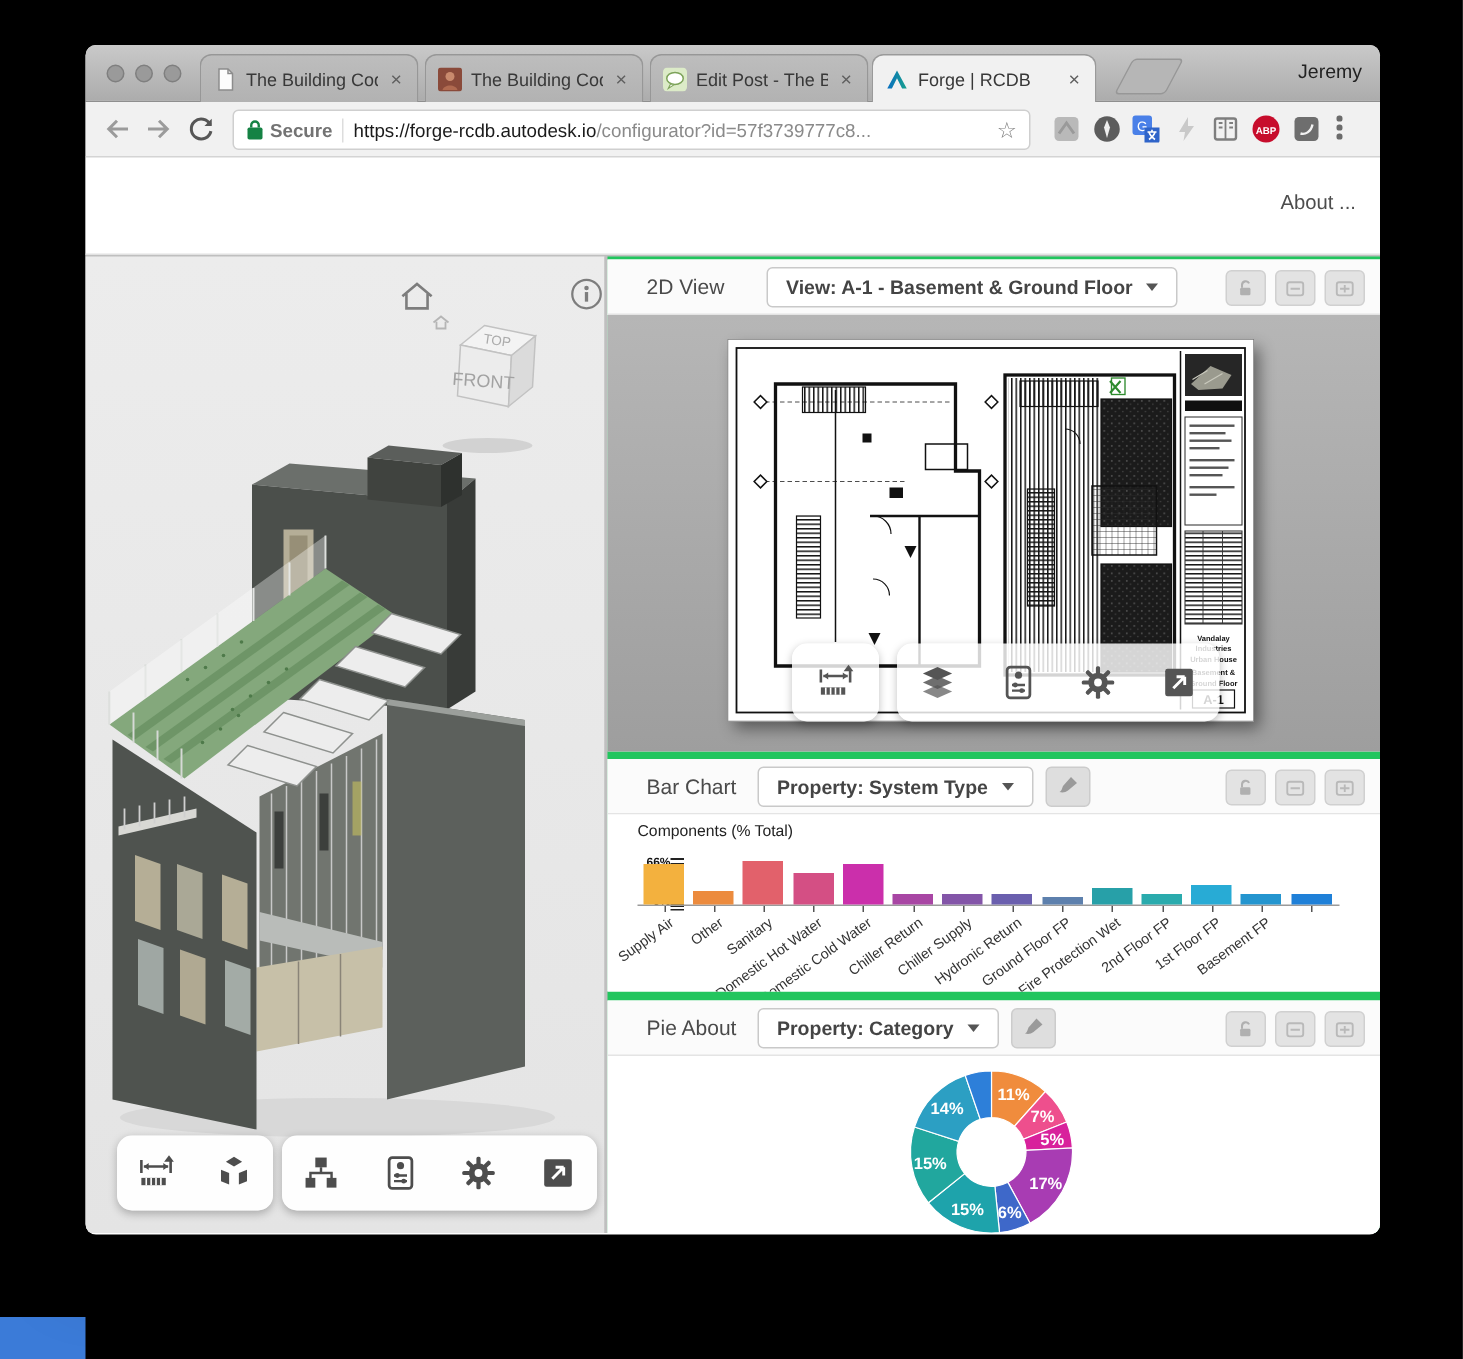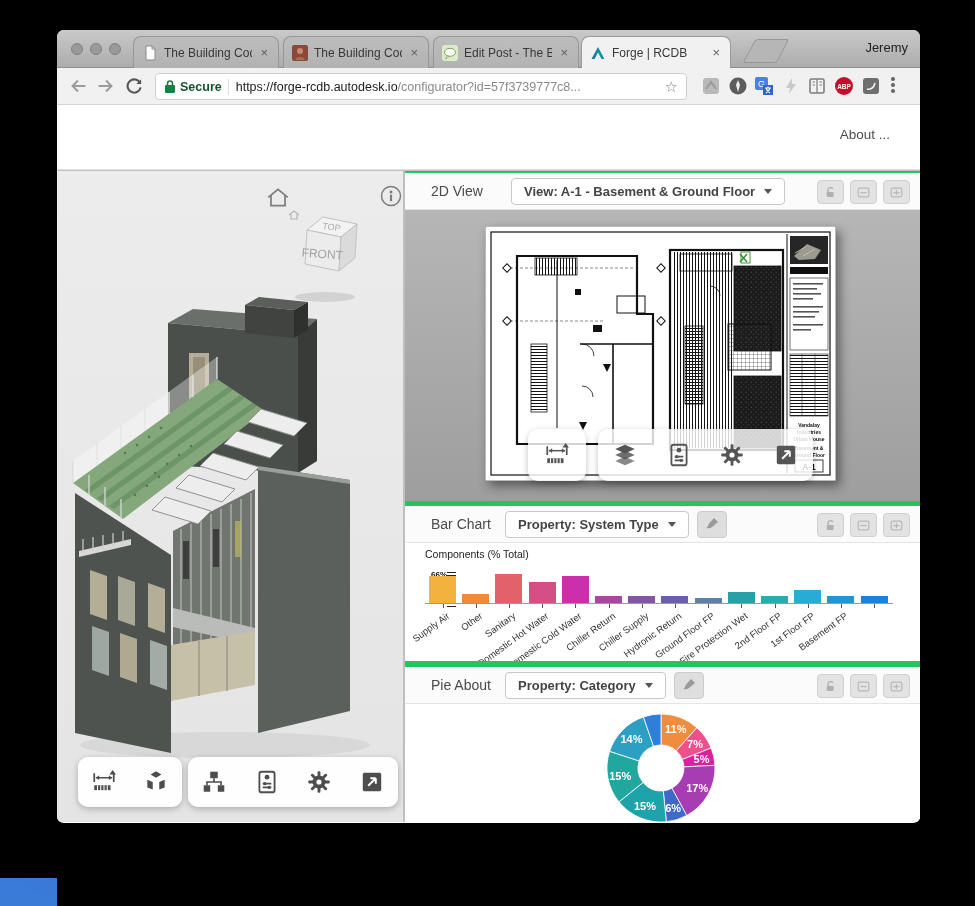--- a/index.html
+++ b/index.html
@@ -18,35 +18,35 @@
   .tab .ttl{flex:1;overflow:hidden;white-space:nowrap;margin:0 6px;}
   .tab .x{color:#5f5f5f;font-size:13px;padding:0 2px;}
   .fav{width:16px;height:16px;flex:0 0 16px;}
   #newtab{position:absolute;top:9px;width:34px;height:24px;background:#b6b6b6;border:1px solid #979797;transform:skewX(-28deg);border-radius:3px;}
   #profile{position:absolute;right:12px;top:10px;font-size:13px;color:#222;}
   
   #toolbar{position:relative;height:37px;background:#f1f1f1;border-bottom:1px solid #d4d4d4;}
   .navico{position:absolute;top:7px;width:22px;height:22px;}
   #urlbar{position:absolute;left:98px;top:5px;width:532px;height:27px;background:#fff;border:1px solid #cfcfcf;border-radius:4px;
           display:flex;align-items:center;padding:0 8px;font-size:12.5px;}
-  #secure{color:#14532d;margin:0 6px 0 4px;font-weight:bold;}
+  #secure{color:#737373;margin:0 6px 0 4px;font-weight:bold;}
   #urlsep{width:1px;height:16px;background:#ddd;margin-right:7px;}
   .urlhost{color:#1b1b1b;}
   .urlpath{color:#8a8a8a;}
   #star{margin-left:auto;color:#828282;font-size:15px;}
   .ext{position:absolute;top:8px;width:20px;height:20px;border-radius:4px;}
   #kebab{position:absolute;top:7px;display:flex;flex-direction:column;gap:2.5px;padding:2px;}
   #kebab i{width:3.5px;height:3.5px;border-radius:50%;background:#6b6b6b;}
   
   #page{position:relative;height:717px;background:#bfbfbf;}
   #pgheader{position:relative;height:65px;background:#fff;border-bottom:1px solid #e2e2e2;}
   #brand{position:absolute;left:14px;top:10px;display:flex;align-items:center;gap:10px;}
   #brand .b1{font-size:16px;letter-spacing:2.5px;color:#6d6d6d;}
   #brand .b2{font-size:16px;letter-spacing:1px;color:#1a1a1a;font-weight:bold;margin-left:2px;}
-  #about{position:absolute;right:30px;top:22px;font-size:13.5px;color:#4d4d4d;}
+  #about{position:absolute;right:16px;top:22px;font-size:13.5px;color:#4d4d4d;}
   #main{position:absolute;left:0;top:66px;right:0;bottom:0;display:flex;}
   
   #viewer{position:relative;width:348px;background:linear-gradient(#ececec,#e4e4e4);border-right:2px solid #bfbfbf;overflow:hidden;}
   .vtool{position:absolute;background:rgba(255,255,255,.96);border-radius:10px;box-shadow:0 2px 6px rgba(0,0,0,.25);
          display:flex;align-items:center;justify-content:space-around;}
   
   #rightcol{position:relative;flex:1;display:flex;flex-direction:column;background:#22c55e;}
   .panel{background:#fff;display:flex;flex-direction:column;}
   .phead{height:37px;background:#fbfbfb;border-bottom:1px solid #e4e4e4;display:flex;align-items:center;position:relative;}
   .ptitle{font-size:14px;color:#4a4a4a;margin-left:26px;width:74px;}

